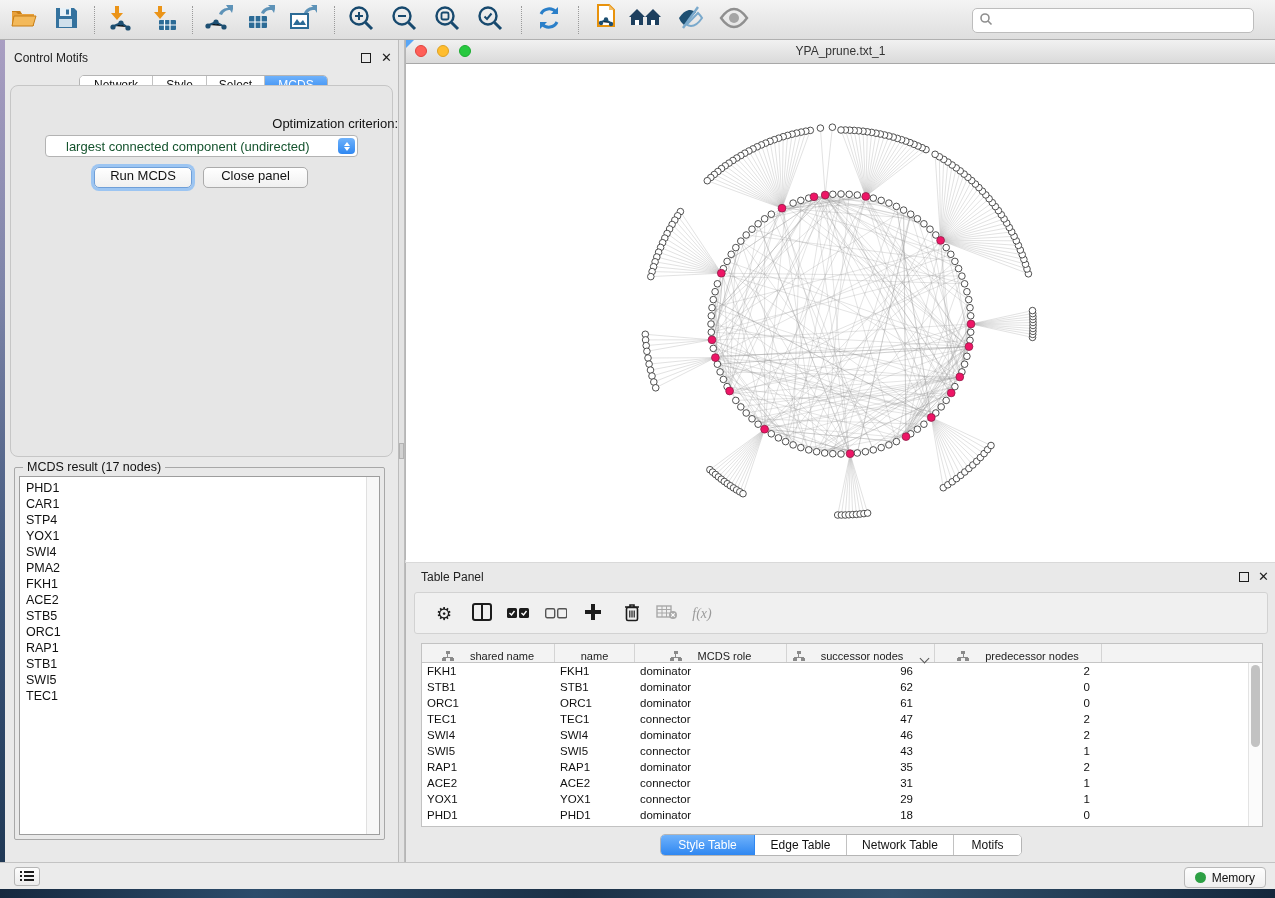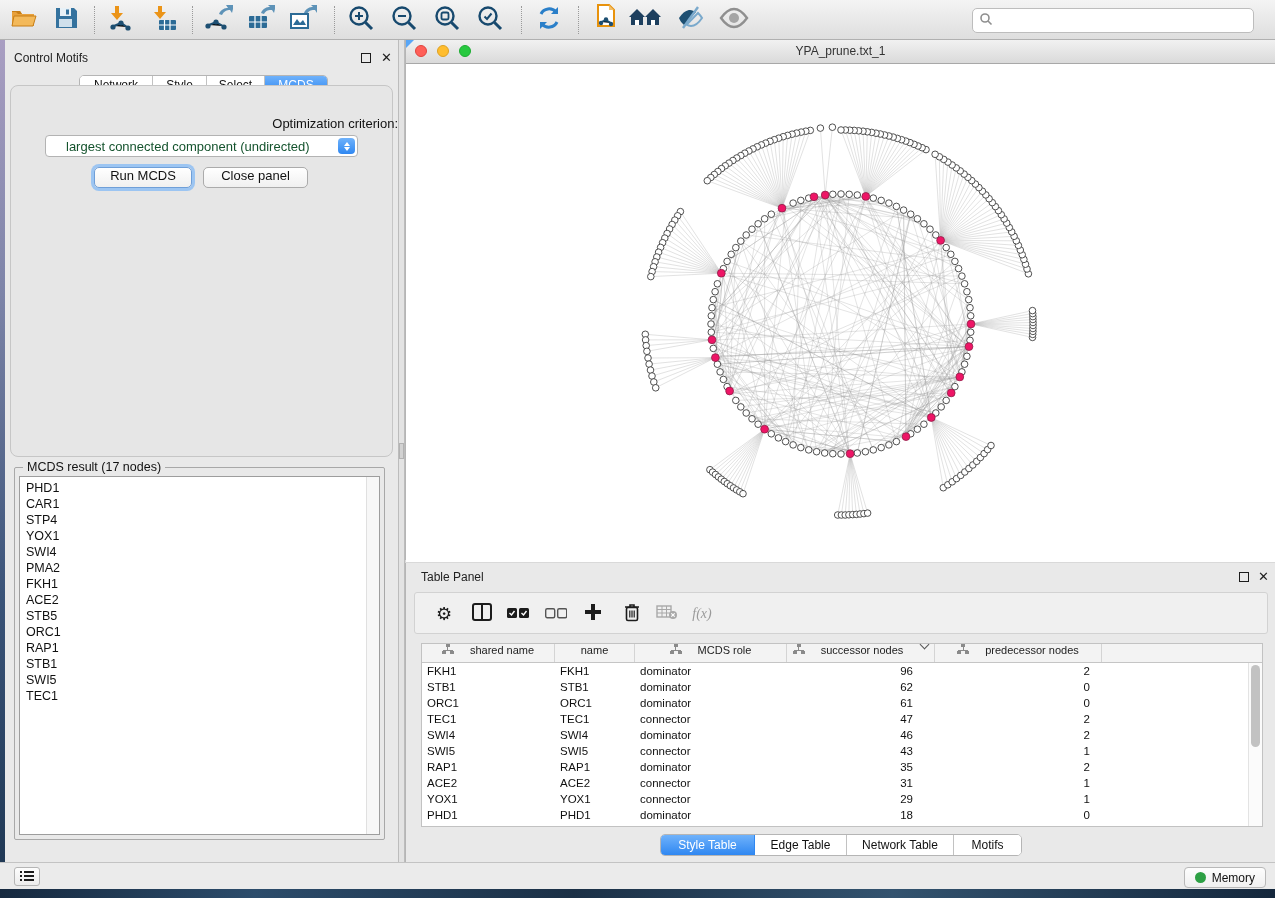--- a/index.html
+++ b/index.html
@@ -79,21 +79,21 @@
   
   .table-panel { position:absolute; left:405px; top:563px; width:870px; height:299px; background:#e9e9e9;
     border-left:1px solid #b5b5b5; }
   .tp-toolbar { position:absolute; left:8px; top:29px; width:854px; height:42px; background:#f0f0f0;
     border:1px solid #d2d2d2; border-radius:3px; }
   .tp-icon { position:absolute; top:9px; width:26px; height:24px; display:flex; align-items:center; justify-content:center; }
   .fx-label { font-family:"Liberation Serif","DejaVu Serif",serif; font-style:italic; font-size:14px; color:#9a9a9a; }
 
   .tp-table { position:absolute; left:15px; top:80px; width:842px; height:184px; background:#fff; border:1px solid #c2c2c2; }
   .t-header { display:flex; height:19px; background:#f3f3f3; border-bottom:1px solid #c5c5c5; }
-  .th { display:flex; align-items:flex-start; justify-content:center; gap:16px; font-size:11px; color:#222;
+  .th { display:flex; align-items:flex-end; justify-content:center; gap:16px; font-size:11px; color:#222;
     border-right:1px solid #d4d4d4; height:100%; }
   .th:last-child { border-right:none; }
   .c0{width:133px}.c1{width:80px}.c2{width:152px}.c3{width:148px}.c4{width:167px}.cf{flex:1}
   .t-body { position:absolute; left:0; top:19px; right:14px; bottom:0; }
   .t-row { display:flex; height:16px; }
   .td { font-size:11.5px; color:#111; line-height:16px; white-space:nowrap; overflow:hidden; }
   .td.left { text-align:left; padding-left:5px; }
   .td.r3 { text-align:right; padding-right:22px; }
   .td.r4 { text-align:right; padding-right:12px; }
   .t-scroll { position:absolute; top:19px; right:0; bottom:0; width:14px; background:#fbfbfb; border-left:1px solid #e3e3e3; }

